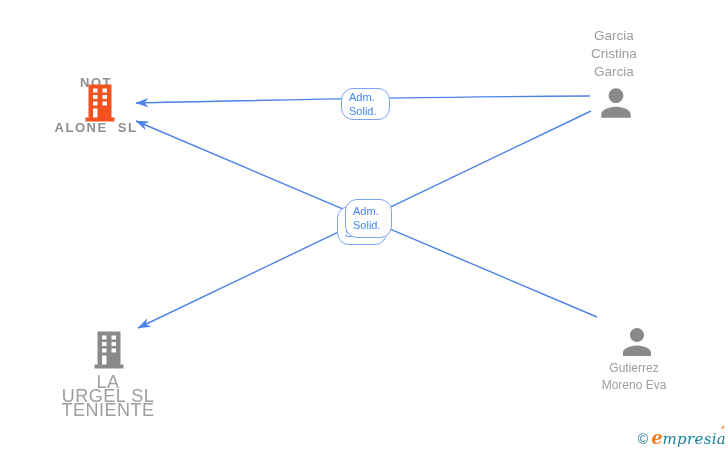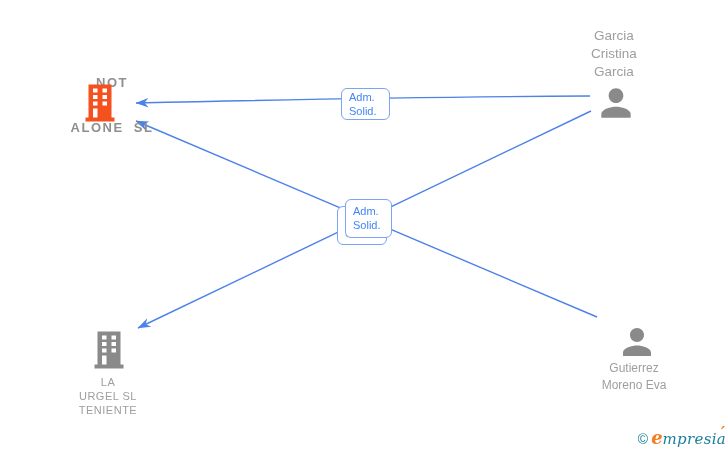--- a/index.html
+++ b/index.html
@@ -4,40 +4,40 @@
 <style>
   html,body { margin:0; padding:0; background:#fff; }
   .canvas {
     position:relative; width:728px; height:450px; background:#ffffff;
     font-family:"Liberation Sans", sans-serif; overflow:hidden;
   }
   .edges-layer { position:absolute; left:0; top:0; z-index:1; }
 
   .edge-label-box {
     position:absolute; box-sizing:border-box; background:#ffffff;
-    border:1.5px solid #7da4f2; border-radius:6px;
+    border:1.5px solid #7da4f2; border-radius:12px;
     color:#4285f4; font-size:11px; line-height:13.5px;
     padding:2px 8px 2px 7px; z-index:2;
   }
   .edge-label-box span { display:block; }
   #edgebox-top    { left:341px; top:88px;  width:49px; height:32px; z-index:2; }
   #edgebox-back   { left:337px; top:206px; width:50px; height:39px; padding-top:6px; z-index:2; }
   #edgebox-front  { left:345px; top:199px; width:47px; height:39px; padding-top:5px; z-index:3; }
 
   .node-icon { position:absolute; z-index:4; }
   #icon-notalone   { left:83px;  top:84px;  color:#f4511e; }
   #icon-urgel      { left:594px; top:81px;  color:#8a8a8a; }
   #icon-lateniente { left:92px;  top:331px; color:#8a8a8a; }
   #icon-gutierrez  { left:616px; top:321px; color:#8a8a8a; }
 
   .node-label { position:absolute; text-align:center; color:#9e9e9e; z-index:4; }
-  #label-notalone   { left:32px;  top:45px;  width:160px; font-size:13px; font-weight:700;
+  #label-notalone   { left:16px;  top:45px;  width:160px; font-size:13px; font-weight:700;
                       letter-spacing:1.5px; line-height:15px; color:#8f8f8f; white-space:pre; }
   #label-urgel      { left:534px; top:27px;  width:160px; font-size:13.5px; line-height:18px; }
-  #label-lateniente { left:28px;  top:375px; width:160px; font-size:11px; line-height:14px; letter-spacing:0.5px; }
+  #label-lateniente { left:28px;  top:375px; width:160px; font-size:18px; line-height:14px; letter-spacing:0.5px; }
   #label-gutierrez  { left:554px; top:360px; width:160px; font-size:12px; line-height:17px; }
   .node-label span { display:block; }
 
   .watermark {
     position:absolute; right:2px; bottom:2px; z-index:5;
     font-size:15px; color:#1a7f9c; white-space:nowrap; text-decoration:none;
   }
   .watermark .copy { font-family:"Liberation Sans",sans-serif; font-size:14px; margin-right:3px; }
   .watermark .brand { position:relative; font-family:"DejaVu Serif",serif; font-style:italic; }
   .watermark .brand-initial { color:#f57c20; font-size:18px; font-weight:700; }

